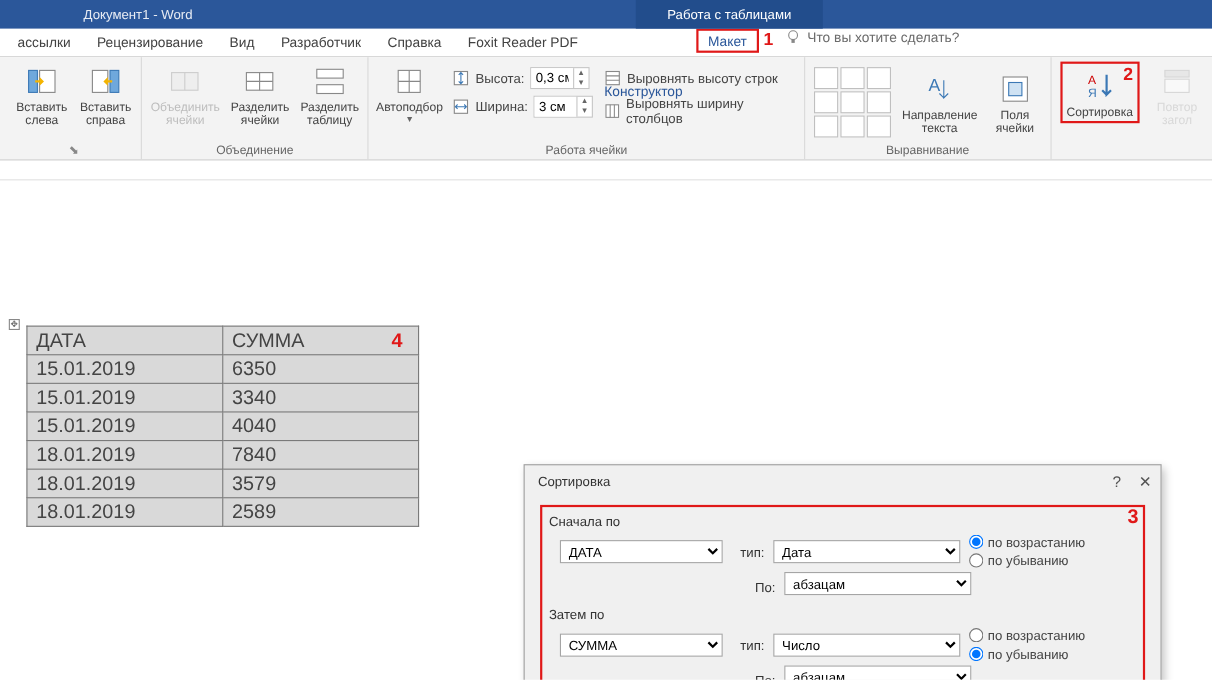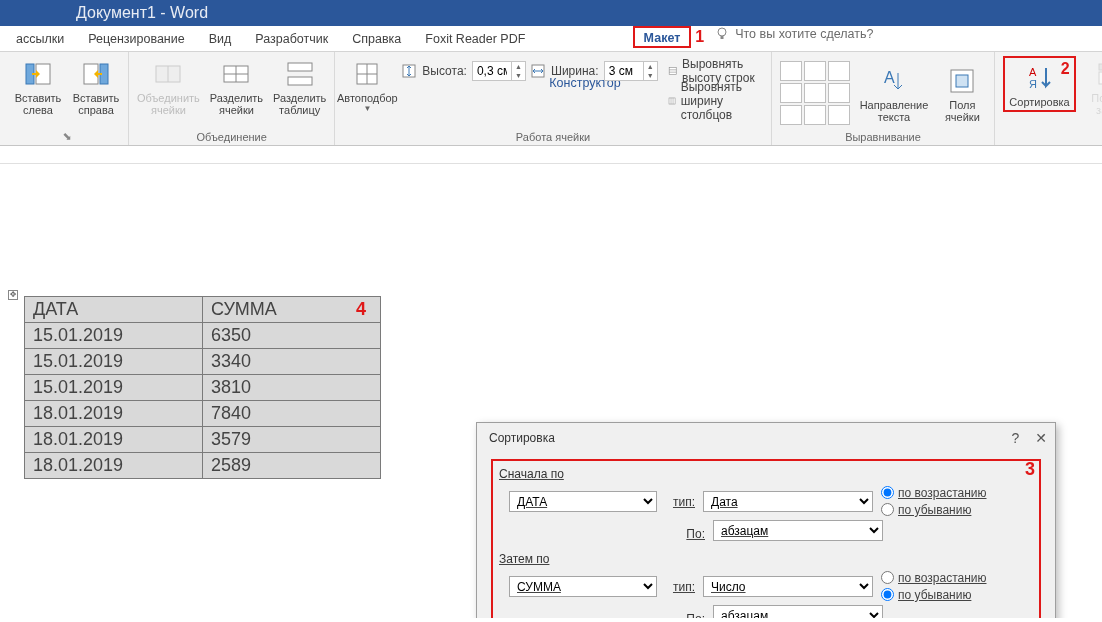--- a/index.html
+++ b/index.html
@@ -1,23 +1,23 @@
 <!DOCTYPE html>
 <html><head>
 <meta charset="utf-8">
 <style>
   * { box-sizing: border-box; font-family: "Segoe UI", Tahoma, sans-serif; }
   body { margin:0; background:#fff; font-size:12px; color:#444; width:1102px; }
   .titlebar { height:26px; background:#2b579a; color:#fff; display:flex; align-items:center; position:relative; }
-  .title-app { position:absolute; left:76px; font-size:16px; color:#e8ecf4;}
+  .title-app { position:absolute; left:76px; font-size:12px; color:#e8ecf4;}
   .title-context { position:absolute; left:578px; width:170px; text-align:center; font-size:12px; background:#224d8c; height:26px; line-height:26px;}
   .ribbon-tabs { height:26px; background:#fff; border-bottom:1px solid #d4d4d4; display:flex; align-items:flex-start; padding-left:4px;}
   .ribbon-tab { padding:6px 12px 7px; font-size:12.5px; color:#424242; cursor:default; }
   .ribbon-tab.blue { color:#2b579a;margin-top:44px; }
-  .ribbon-tab.active { color:#2b579a; font-weight:700; border-bottom:3px solid #2b579a; padding-bottom:4px;}
+  .ribbon-tab.active { color:#2b579a; font-weight:400; border-bottom:3px solid #2b579a; padding-bottom:4px;}
   .ribbon-tab.active-wrap { border:2px solid #e01818; padding:3px 9px 1px; margin-bottom:1px;}
   .annot { color:#e01818; font-weight:700; font-size:16px; }
   .annot-inline { margin-left:4px; position:relative; top:2px;}
   .tell-me { display:flex; align-items:center; margin-left:10px; color:#6b6b6b; font-size:12.5px;}
   .tell-me svg { margin-right:5px;}
   .ribbon { height:94px; background:#f3f3f3; border-bottom:1px solid #c5c5c5; display:flex; align-items:stretch; }
   .group { border-right:1px solid #d9d9d9; display:flex; flex-direction:column; justify-content:space-between; padding:4px 8px 2px; }
   .group-body { display:flex; align-items:flex-start; gap:10px; flex:1;}
   .group-label { text-align:center; font-size:11px; color:#666; padding-top:2px;}
   .big-btn { display:flex; flex-direction:column; align-items:center; justify-content:flex-start; font-size:11px; color:#444; min-width:48px; padding-top:2px;}
@@ -41,39 +41,40 @@
   .doc-table th { font-size:18px; }
   .doc-table .col1 { width:178px;}
   .doc-table .col2 { width:178px;}
   .table-anchor { position:absolute; left:8px; top:318px; width:10px; height:10px; border:1px solid #888; font-size:8px; text-align:center; line-height:8px; color:#666;}
   .tbl-annot4 { color:#e01818; font-weight:700; font-size:18px; float:right; margin-right:6px;}
   
   .dialog { position:absolute; left:476px; top:258px; width:580px; background:#f0f0f0; border:1px solid #9e9e9e; box-shadow:3px 3px 8px rgba(0,0,0,.25);}
   .dlg-title { height:30px; display:flex; align-items:center; justify-content:space-between; padding:0 8px 0 12px; font-size:12px; color:#333;}
   .dlg-title .rt { display:flex; gap:16px; align-items:center; font-size:14px; color:#555;}
   .dlg-body { padding:6px 14px 12px;}
-  fieldset.noborder { border:none; margin:0; padding:2px 0 8px;text-decoration:underline;}
+  fieldset.noborder { border:none; margin:0; padding:2px 0 8px;}
   fieldset.noborder > legend { font-size:12px; color:#333; padding:0;}
   .sort-block { display:flex; align-items:center; gap:8px; margin:3px 0 3px 10px;}
   .sort-block.second { margin-left:176px;align-items:flex-end;}
   .redbox { border:2px solid #e01818; padding:6px 6px 6px 6px; margin-bottom:6px; position:relative;}
   .redbox .annot3 { position:absolute; top:-2px; right:4px; color:#e01818; font-weight:700; font-size:18px;}
   select.dlg, input.dlg { border:1px solid #a5a5a5; background:#fff; font-size:12px; height:21px; padding:1px 3px;}
   select.field { width:148px;}
   select.type { width:170px;}
   .lbl-col { width:30px; text-align:right; font-size:12px; color:#333;}
   .radio-col { display:flex; flex-direction:column; gap:3px; font-size:12px;}
   .radio-col label { display:flex; align-items:flex-start; gap:4px;}
   input[type=radio]{ margin:0;}
 </style>
 </head>
 <body>
 
 <div class="titlebar">
   <span class="title-app">Документ1 - Word</span>
+  <span class="title-context">Работа с таблицами</span>
 </div>
 
 <div class="ribbon-tabs">
   <div class="ribbon-tab">ассылки</div>
   <div class="ribbon-tab">Рецензирование</div>
   <div class="ribbon-tab">Вид</div>
   <div class="ribbon-tab">Разработчик</div>
   <div class="ribbon-tab">Справка</div>
   <div class="ribbon-tab">Foxit Reader PDF</div>
   <div class="ribbon-tab blue">Конструктор</div>
@@ -150,21 +151,21 @@
     <div class="group-body">
       <div class="big-btn">
         <svg class="ico32" viewBox="0 0 32 32">
             <rect x="6" y="6" width="20" height="20" fill="#fff" stroke="#888"></rect>
             <line x1="6" y1="16" x2="26" y2="16" stroke="#888"></line>
             <line x1="16" y1="6" x2="16" y2="26" stroke="#888"></line>
           </svg>
         <div class="lbl">Автоподбор</div>
         <span style="font-size:8px;color:#666">▼</span>
       </div>
-      <div style="display:flex;flex-direction:row;gap:4px;padding-top:4px">
+      <div style="display:flex;flex-direction:column;gap:4px;padding-top:4px">
         <div class="small-row">
           <svg class="ico16" viewBox="0 0 16 16">
               <rect x="2" y="2" width="12" height="12" fill="#fff" stroke="#888"></rect>
               <path d="M8 3 v10 M6 5 l2 -2 l2 2 M6 11 l2 2 l2 -2" stroke="#3b78b5" fill="none"></path>
             </svg>
           <span>Высота:</span>
           <div class="spin">
             <input value="0,3 см" style="">
             <div class="arrows">
                 <span>▲</span>
@@ -285,21 +286,21 @@
       <tr>
             <td>15.01.2019</td>
             <td>6350</td>
           </tr>
       <tr>
             <td>15.01.2019</td>
             <td>3340</td>
           </tr>
       <tr>
             <td>15.01.2019</td>
-            <td>3810</td>
+            <td>4040</td>
           </tr>
       <tr>
             <td>18.01.2019</td>
             <td>7840</td>
           </tr>
       <tr>
             <td>18.01.2019</td>
             <td>3579</td>
           </tr>
       <tr>

